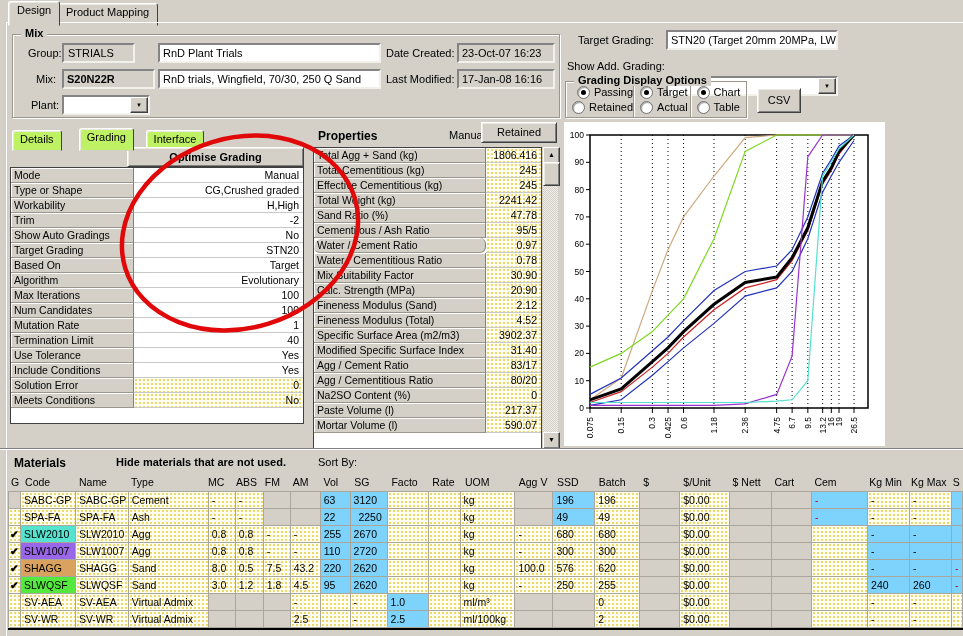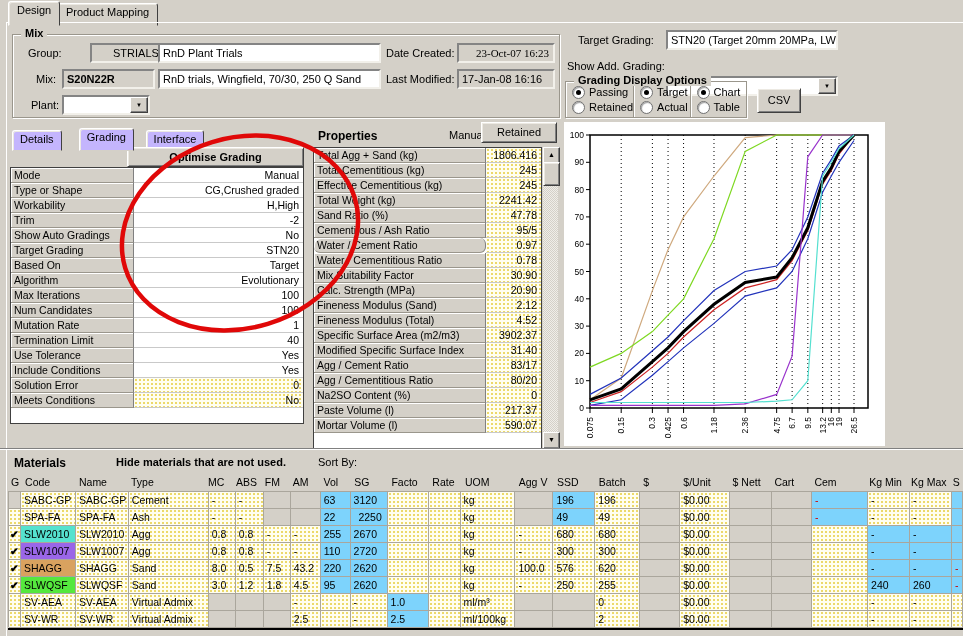--- a/index.html
+++ b/index.html
@@ -9,21 +9,21 @@
   
   .raised{background:#d4d0c8;border:1px solid;border-color:#ffffff #404040 #404040 #ffffff;box-shadow:inset 1px 1px 0 #ece9e2, inset -1px -1px 0 #808080;}
   .sunken{background:#fff;border:2px solid;border-color:#848484 #f2f0ea #f2f0ea #848484;}
   .sunken.grey{background:#d4d0c8;}
   .groupbox{border:1px solid #9a968c;box-shadow:1px 1px 0 #fff, inset 1px 1px 0 #fff;}
   .legend{position:absolute;top:-8px;left:8px;background:#d4d0c8;padding:0 4px;font-weight:bold;}
   .btn{background:#d4d0c8;border:1px solid;border-color:#ffffff #404040 #404040 #ffffff;box-shadow:inset 1px 1px 0 #ece9e2, inset -1px -1px 0 #808080;text-align:center;cursor:default;}
   
   .tab{position:absolute;top:3px;height:19px;background:#d4d0c8;border:1px solid;border-color:#fff #404040 #d4d0c8 #fff;border-radius:3px 3px 0 0;padding:2px 8px 0 8px;box-shadow:inset 1px 1px 0 #ece9e2;}
   .tab.active{top:1px;height:21px;z-index:3;}
-  .stab{position:absolute;top:0;height:17px;background:#c4b5fd;border:1px solid;border-color:#fff #404040 #d4d0c8 #fff;border-radius:3px 3px 0 0;padding:2px 7px 0 7px;box-shadow:inset 1px 1px 0 #ece9e2;}
+  .stab{position:absolute;top:0;height:17px;background:#bef264;border:1px solid;border-color:#fff #404040 #d4d0c8 #fff;border-radius:3px 3px 0 0;padding:2px 7px 0 7px;box-shadow:inset 1px 1px 0 #ece9e2;}
   .stab.active{top:-2px;height:19px;z-index:3;}
   
   .cb{display:inline-block;width:13px;height:13px;background:#fff;border:1px solid;border-color:#404040 #fff #fff #404040;box-shadow:inset 1px 1px 0 #808080;position:relative;vertical-align:middle;}
   .cb.on::after{content:"\2714";position:absolute;left:1px;top:-2px;font-size:11px;font-weight:bold;}
   .radio{display:inline-block;width:11px;height:11px;border-radius:50%;background:#fff;border:1px solid #707070;box-shadow:inset 1px 1px 1px #a0a0a0;position:relative;vertical-align:middle;}
   .radio.on::after{content:"";position:absolute;left:3px;top:3px;width:5px;height:5px;border-radius:50%;background:#000;}
   .rlabel{margin-left:4px;vertical-align:middle;}
   
   .combo{background:#fff;border:2px solid;border-color:#848484 #f2f0ea #f2f0ea #848484;position:relative;padding:1px 18px 0 3px;white-space:nowrap;overflow:hidden;}
   .combo .drop{position:absolute;right:0;top:0;bottom:0;width:16px;background:#d4d0c8;border:1px solid;border-color:#fff #404040 #404040 #fff;box-shadow:inset -1px -1px 0 #808080;text-align:center;font-size:6px;line-height:15px;}
@@ -56,24 +56,24 @@
   <div class="tab active" style="left:8px;"><span>Design</span></div>
   <div class="tab" style="left:57px;"><span>Product Mapping</span></div>
   <div class="abs" style="left:7px;top:22px;width:956px;height:1px;background:#fff;"></div>
   <div class="abs" style="left:6px;top:22px;width:1px;height:614px;background:#fff;"></div>
 
   
   <div class="abs groupbox" style="left:12px;top:34px;width:548px;height:84px;">
     <span class="legend">Mix</span>
   </div>
   <div class="abs lbl" style="left:28px;top:47px;">Group:</div>
-  <div class="abs sunken grey" style="left:62px;top:43px;width:88px;height:20px;padding:2px 0 0 21px;margin-left:28px;">STRIALS</div>
+  <div class="abs sunken grey" style="left:62px;top:43px;width:73px;height:20px;padding:2px 0 0 4px;">STRIALS</div>
   <div class="abs sunken" style="left:158px;top:43px;width:223px;height:20px;padding:2px 0 0 3px;white-space:nowrap;overflow:hidden;">RnD Plant Trials</div>
   <div class="abs lbl" style="left:386px;top:47px;">Date Created:</div>
-  <div class="abs sunken grey" style="left:457px;top:43px;width:98px;height:20px;padding:2px 0 0 17px;font-family:Liberation Serif, serif;">23-Oct-07 16:23</div>
+  <div class="abs sunken grey" style="left:457px;top:43px;width:98px;height:20px;padding:2px 0 0 3px;">23-Oct-07 16:23</div>
   <div class="abs lbl" style="left:36px;top:73px;">Mix:</div>
   <div class="abs sunken grey bold" style="left:62px;top:69px;width:93px;height:20px;padding:2px 0 0 3px;">S20N22R</div>
   <div class="abs sunken" style="left:158px;top:69px;width:223px;height:20px;padding:2px 0 0 3px;white-space:nowrap;overflow:hidden;">RnD trials, Wingfield, 70/30, 250 Q Sand</div>
   <div class="abs lbl" style="left:386px;top:73px;">Last Modified:</div>
   <div class="abs sunken grey" style="left:457px;top:69px;width:98px;height:20px;padding:2px 0 0 3px;">17-Jan-08 16:16</div>
   <div class="abs lbl" style="left:31px;top:99px;">Plant:</div>
   <div class="abs combo" style="left:62px;top:95px;width:88px;height:20px;">
     <span></span>
     <span class="drop">▼</span>
   </div>
@@ -83,21 +83,21 @@
   <div class="abs sunken" style="left:666px;top:30px;width:172px;height:20px;padding:2px 0 0 3px;white-space:nowrap;overflow:hidden;">STN20 (Target 20mm 20MPa, LW ag</div>
   <div class="abs lbl" style="left:567px;top:60px;">Show Add. Grading:</div>
   <div class="abs combo" style="left:666px;top:56px;width:172px;height:20px;">
     <span></span>
     <span class="drop">▼</span>
   </div>
   <div class="abs groupbox" style="left:565px;top:81px;width:182px;height:37px;">
     <span class="legend" style="font-size:11px;">Grading Display Options</span>
     <div id="radio-cols" style="display:flex;height:100%;">
         <div style="flex: 1 1 0%; padding: 3px 0px 0px 6px; border-right: 1px solid rgb(154, 150, 140); box-shadow: rgb(255, 255, 255) 1px 0px 0px;">
-          <div style="height: 15px; white-space: nowrap;"><span class="radio on"></span><span class="rlabel">Passing</span></div>
+          <div style="height: 15px; white-space: nowrap; text-align: right;"><span class="radio on"></span><span class="rlabel">Passing</span></div>
           <div style="height: 15px; white-space: nowrap;"><span class="radio"></span><span class="rlabel">Retained</span></div>
         </div>
         <div style="flex: 1 1 0%; padding: 3px 0px 0px 6px; border-right: 1px solid rgb(154, 150, 140); box-shadow: rgb(255, 255, 255) 1px 0px 0px;">
           <div style="height: 15px; white-space: nowrap;"><span class="radio on"></span><span class="rlabel">Target</span></div>
           <div style="height: 15px; white-space: nowrap;"><span class="radio"></span><span class="rlabel">Actual</span></div>
         </div>
         <div style="flex: 1 1 0%; padding: 3px 0px 0px 6px;">
           <div style="height: 15px; white-space: nowrap;"><span class="radio on"></span><span class="rlabel">Chart</span></div>
           <div style="height: 15px; white-space: nowrap;"><span class="radio"></span><span class="rlabel">Table</span></div>
         </div>

